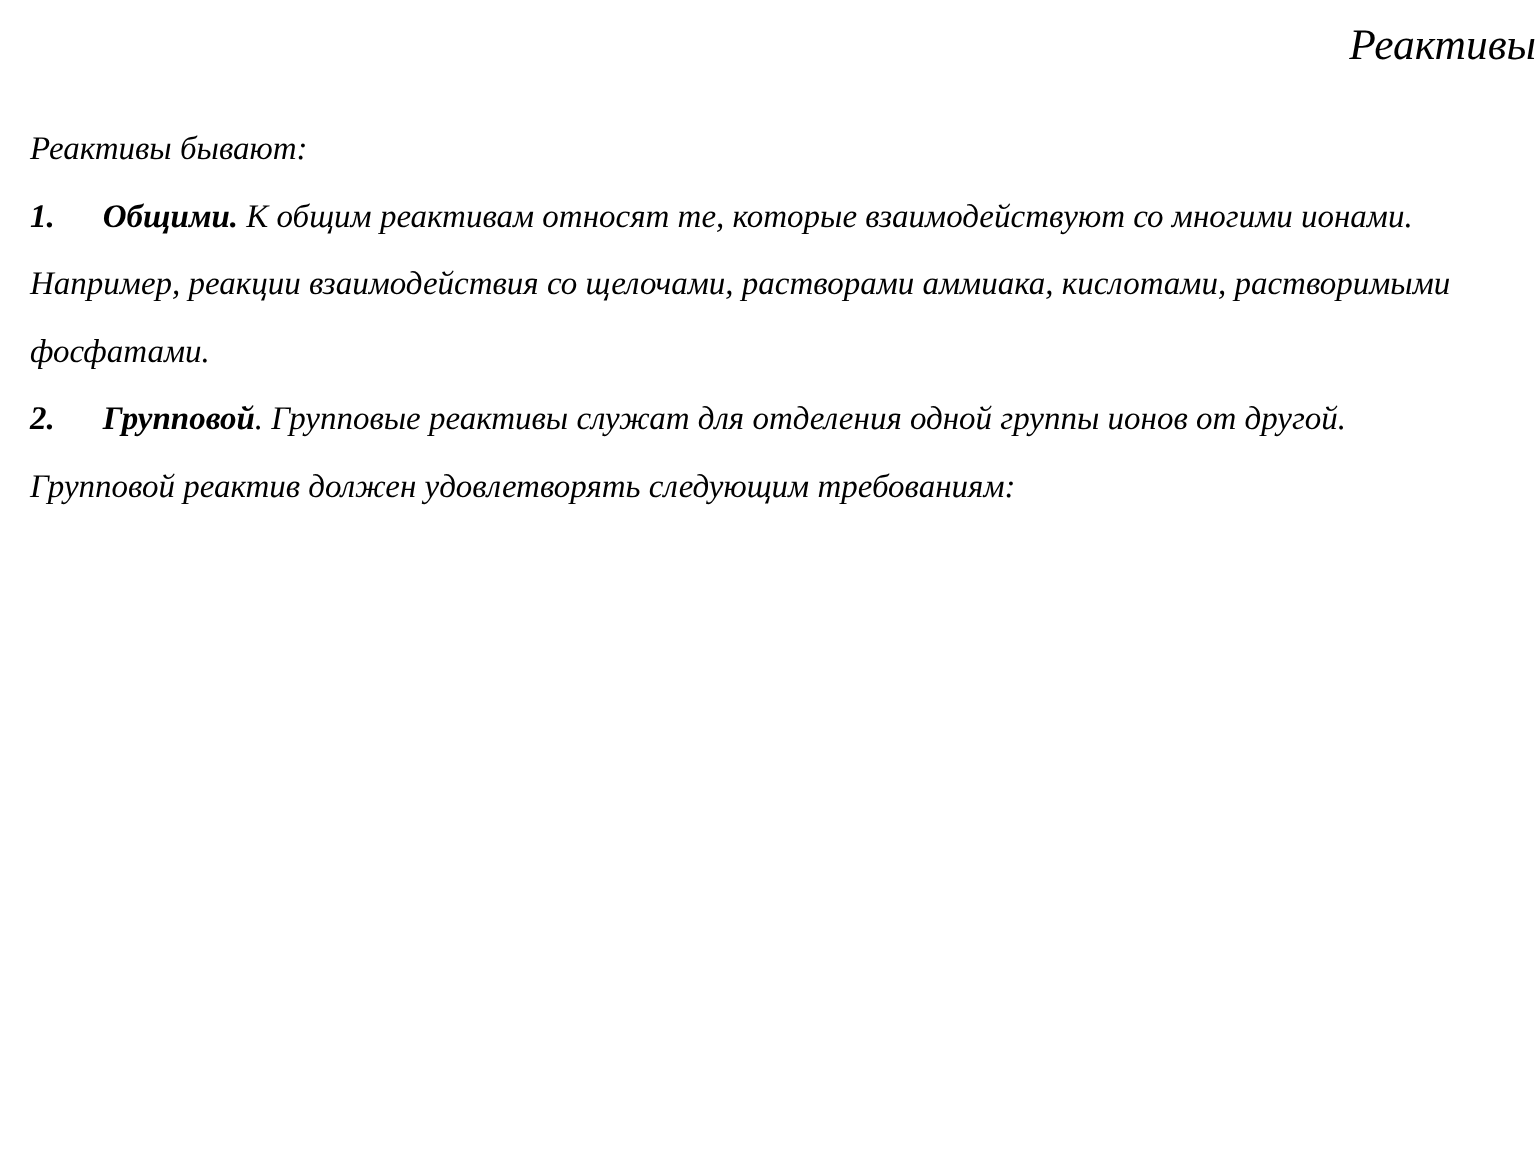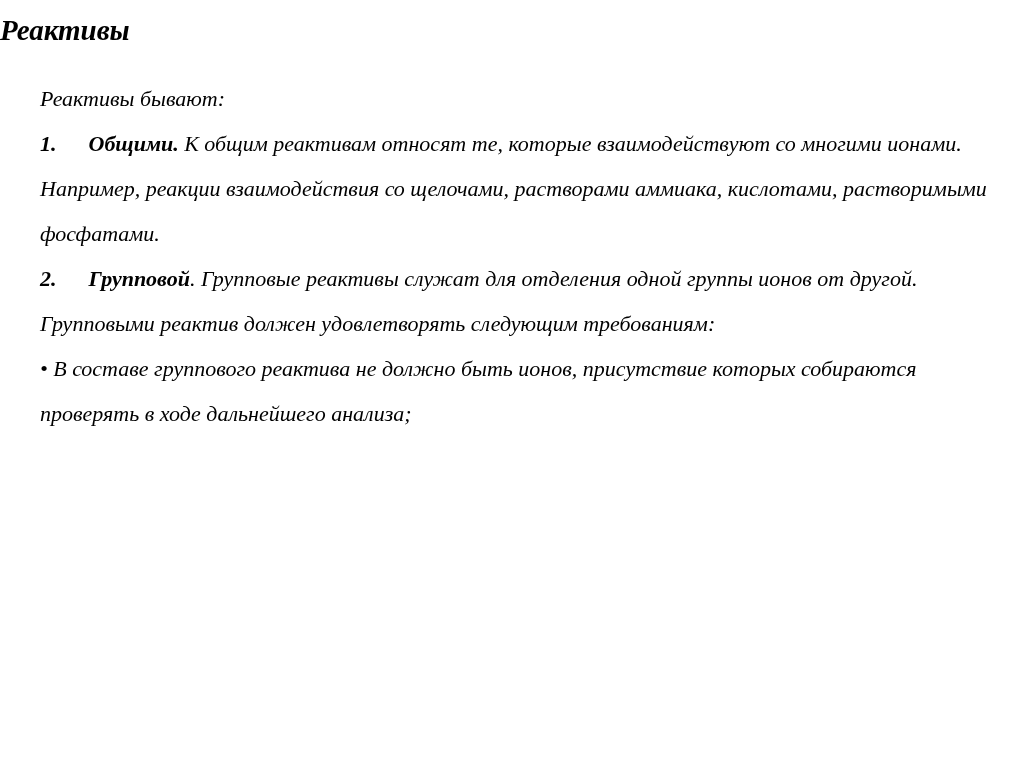--- a/index.html
+++ b/index.html
@@ -13,29 +13,29 @@
     height: 767px;
     background: #ffffff;
     overflow: hidden;
     font-family: "Liberation Serif", "DejaVu Serif", serif;
     font-style: italic;
     color: #000000;
     box-sizing: border-box;
   }
   .slide-title {
     margin: 8px 0 0 0;
-    text-align: left;
+    text-align: right;
     font-size: 29px;
-    font-weight: 700;
+    font-weight: 400;
     line-height: 44px;
     font-style: italic;
   }
   .slide-body {
     margin-top: 24px;
-    padding: 0 34px 0 40px;
+    padding: 0 34px 0 20px;
     font-size: 22px;
     line-height: 45px;
   }
   .para {
     margin: 0;
   }
   .bold {
     font-weight: 700;
   }
   .tab-spacer {
@@ -55,23 +55,20 @@
 
   <div class="slide-body">
 
     <p class="para">Реактивы бывают:</p>
 
     <p class="para">
       <span class="bold">1.</span><span class="tab-spacer"></span><span class="bold">Общими.</span><span> К общим реактивам относят те, которые взаимодействуют со многими ионами. Например, реакции взаимодействия со щелочами, растворами аммиака, кислотами, растворимыми фосфатами.</span>
     </p>
 
     <p class="para">
-      <span class="bold">2.</span><span class="tab-spacer"></span><span class="bold">Групповой</span><span>. Групповые реактивы служат для отделения одной группы ионов от другой. Групповыми реактив должен удовлетворять следующим требованиям:</span>
+      <span class="bold">2.</span><span class="tab-spacer"></span><span class="bold">Групповой</span><span>. Групповые реактивы служат для отделения одной группы ионов от другой. Групповой реактив должен удовлетворять следующим требованиям:</span>
     </p>
 
 
 
-    <p class="para">
-      <span class="bullet-marker">•</span><span> </span><span>В составе группового реактива не должно быть ионов, присутствие которых собираются проверять в ходе дальнейшего анализа;</span>
-    </p>
 
   </div>
 </div>
 
 </body></html>

